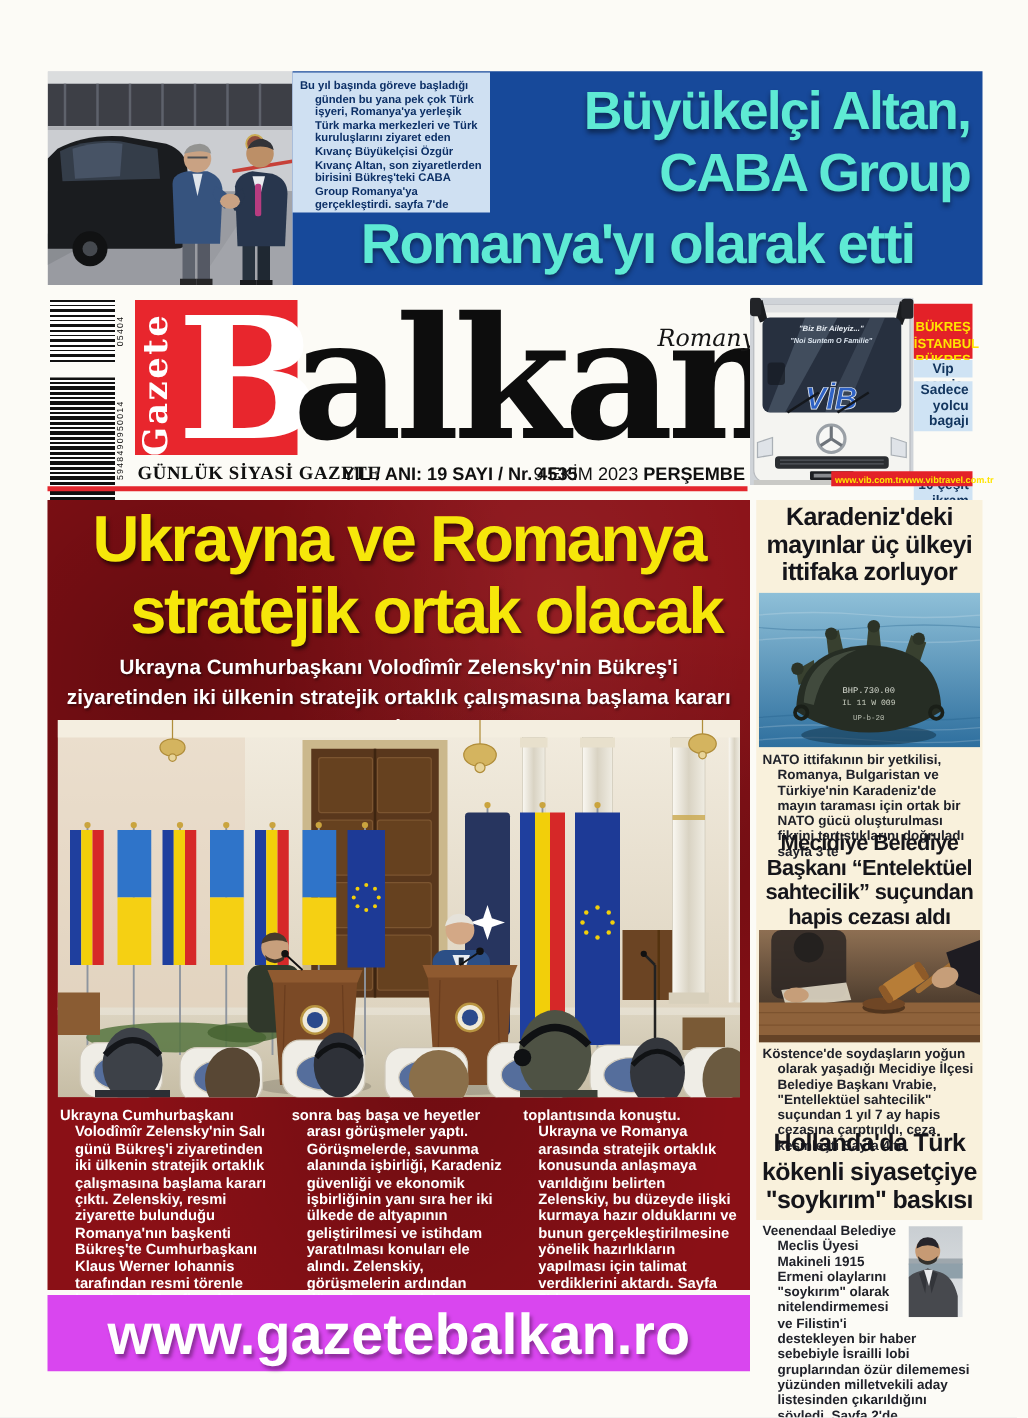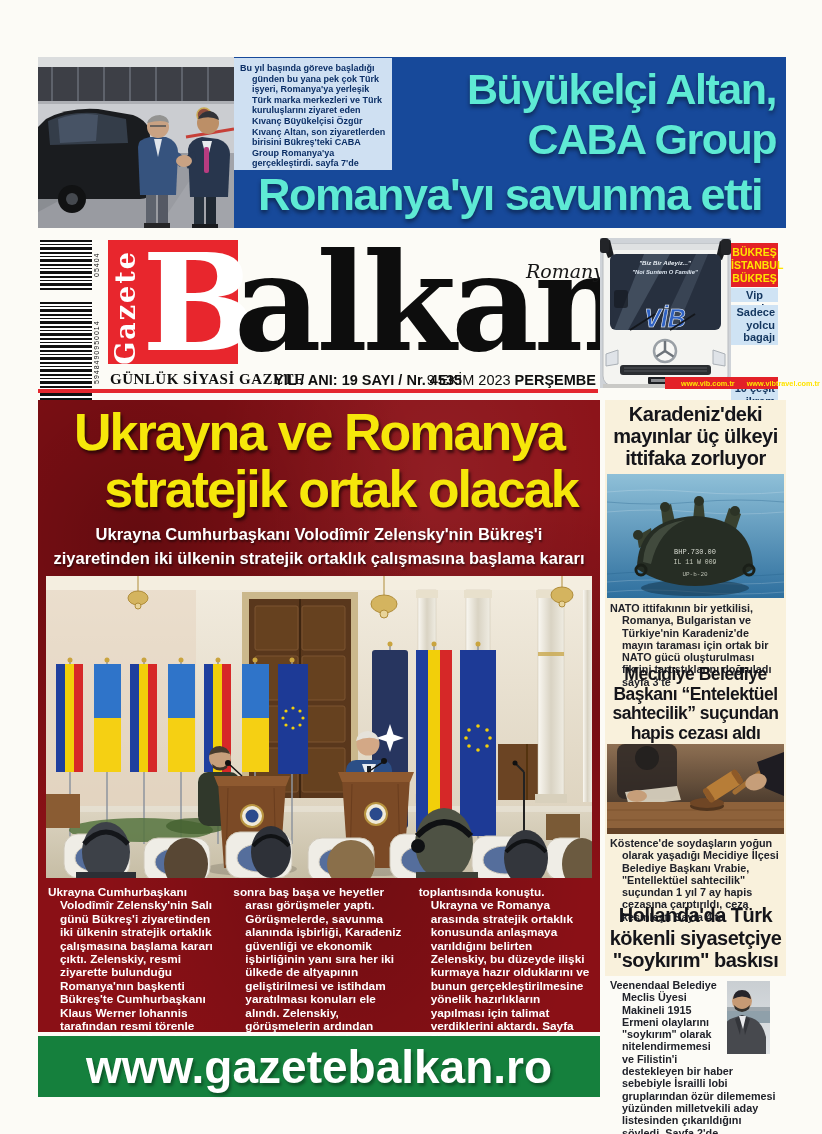--- a/index.html
+++ b/index.html
@@ -43,50 +43,50 @@
   .issue{position:absolute;left:236px;top:140px;font-weight:700;font-size:14.5px;color:#101010;}
   .dateline{position:absolute;right:2px;top:140px;font-size:14.5px;color:#101010;}
   .dateline b{font-weight:700;}
   .red-rule{left:38px;top:389px;width:560px;height:4px;background:#e4272e;}
 
   
   .bus-ad{left:600px;top:236px;width:186px;height:154px;}
   .bus-photo{position:absolute;left:0;top:2px;width:131px;height:150px;overflow:hidden;}
   .route-box{position:absolute;left:131px;top:7px;width:47px;height:44px;background:#e32128;
              color:#ffe400;font-weight:700;font-size:10.5px;line-height:13px;text-align:center;
-             padding-top:3px;box-sizing:border-box;}
+             padding-top:13px;box-sizing:border-box;}
   .feat{position:absolute;left:131px;width:47px;background:#cfe3f4;color:#12355e;font-weight:700;
         font-size:11px;line-height:12.5px;text-align:right;padding:1px 3px 0 0;box-sizing:border-box;}
   .f1{top:52px;height:14px;text-align:center;padding-right:0;}
   .f2{top:69px;height:40px;}
   .f3{top:112px;height:27px;margin-top:33px;}
   .url-strip{position:absolute;left:65px;top:141px;width:113px;height:12px;background:#e32128;
-             display:flex;justify-content:space-between;align-items:center;padding:0 16px;
-             box-sizing:border-box;gap:12px;}
+             display:flex;justify-content:space-between;align-items:center;padding:0 3px;
+             box-sizing:border-box;}
   .url-strip span{color:#ffe400;font-weight:700;font-size:7.3px;white-space:nowrap;}
 
   
   .main-story{left:38px;top:400px;width:562px;height:632px;background:#8a1016;
      background-image:radial-gradient(ellipse at 18% 22%,rgba(0,0,0,.28),transparent 45%),
                       radial-gradient(ellipse at 72% 12%,rgba(255,255,255,.06),transparent 40%),
                       radial-gradient(ellipse at 55% 70%,rgba(0,0,0,.20),transparent 55%),
                       radial-gradient(ellipse at 90% 45%,rgba(0,0,0,.18),transparent 40%);}
   .ms-h{position:absolute;left:0;right:0;text-align:center;color:#f6e70a;font-weight:700;
         font-size:52px;letter-spacing:-2px;white-space:nowrap;
         text-shadow:2px 3px 3px rgba(0,0,0,.55);}
   .ms-h1{top:2px;}
   .ms-h2{top:59px;padding-left:44px;}
   .ms-sub{position:absolute;left:8px;right:8px;top:122px;text-align:center;color:#fff;
           font-weight:700;font-size:16.5px;line-height:24px;text-shadow:1px 2px 2px rgba(0,0,0,.5);}
   .ms-photo{position:absolute;left:8px;top:176px;width:546px;height:302px;overflow:hidden;}
   .ms-cols{position:absolute;left:10px;right:10px;top:486px;display:flex;gap:14px;}
   .ms-col{flex:1;margin:0;color:#fff;font-weight:700;font-size:11.8px;line-height:13.4px;}
 
   
-  .footer-bar{left:38px;top:1036px;width:562px;height:61px;background:#15803d;display:flex;
+  .footer-bar{left:38px;top:1036px;width:562px;height:61px;background:#d946ef;display:flex;
               align-items:center;justify-content:center;}
   .footer-bar span{color:#fff;font-weight:700;font-size:46px;letter-spacing:0;
                    text-shadow:2px 3px 3px rgba(0,0,0,.35);white-space:nowrap;}
 
   
   .sidebar{left:605px;top:400px;width:181px;height:576px;background:#f9f1dc;}
   .sb-h{position:absolute;left:2px;right:2px;text-align:center;color:#15151a;font-weight:700;
         margin:0;letter-spacing:-0.5px;}
   .sb-h1{top:3px;font-size:20px;line-height:22px;}
   .sb-h2{top:265px;font-size:17.5px;line-height:19.5px;}
@@ -165,21 +165,21 @@
     </svg>
   </div>
 
   <div class="abs top-banner">
     <div class="intro-box">
       <div class="hang"><span>Bu yıl başında göreve başladığı günden bu yana pek çok Türk işyeri, Romanya'ya yerleşik Türk marka merkezleri ve Türk kuruluşlarını ziyaret eden Kıvanç Büyükelçisi Özgür Kıvanç Altan, son ziyaretlerden birisini Bükreş'teki CABA Group Romanya'ya gerçekleştirdi.</span>
       <span class="pref">sayfa 7'de</span></div>
     </div>
     <div class="tb-line tb-l1">Büyükelçi Altan,</div>
     <div class="tb-line tb-l2">CABA Group</div>
-    <div class="tb-line tb-l3">Romanya'yı savunma etti</div>
+    <div class="tb-line tb-l3">Romanya'yı olarak etti</div>
   </div>
 
   <div class="abs masthead">
     <div class="barcode bc1">
       <span class="bc-num">05404</span>
     </div>
     <div class="barcode bc2">
       <span class="bc-num">5948490950014</span>
     </div>
     <div class="mh-red">

